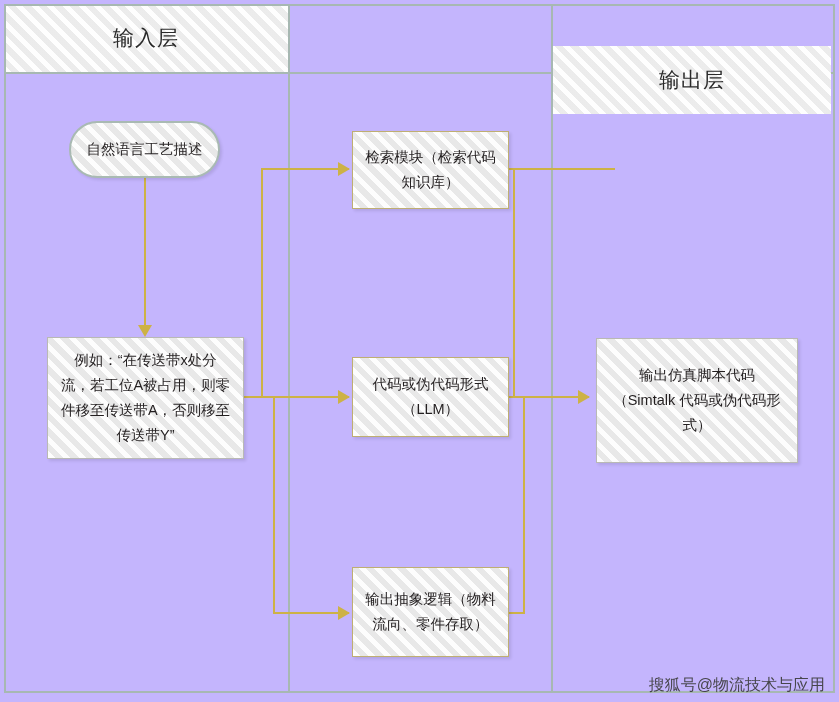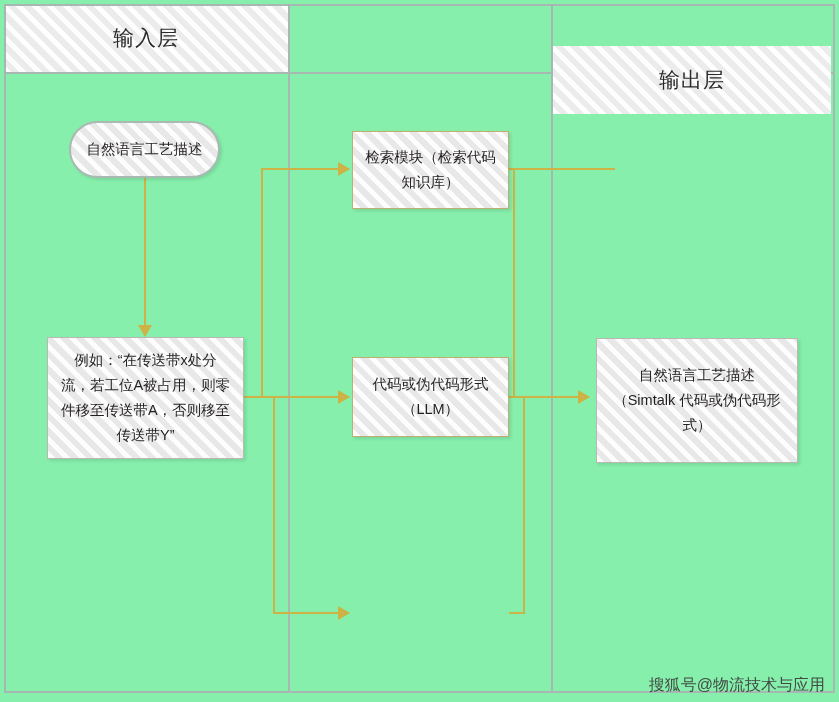--- a/index.html
+++ b/index.html
@@ -8,21 +8,21 @@
     background: #ffffff;
   }
   body {
     font-family: "Liberation Sans", "DejaVu Sans", sans-serif;
   }
 
   #canvas {
     position: relative;
     width: 839px;
     height: 702px;
-    background: #86efac;
+    background: #c4b5fd;
     overflow: hidden;
   }
 
   
   .lane-frame {
     position: absolute;
     left: 4px;
     top: 4px;
     width: 831px;
     height: 689px;
@@ -195,20 +195,23 @@
   </div>
 
   <div class="node rect-gray" style="left:47px; top:337px; width:197px; height:122px;">
     <span>例如：“在传送带x处分流，若工位A被占用，则零件移至传送带A，否则移至传送带Y”</span>
   </div>
 
   <div class="node rect-gold" style="left:352px; top:357px; width:157px; height:80px;">
     <span>代码或伪代码形式（LLM）</span>
   </div>
 
+  <div class="node rect-gold" style="left:352px; top:567px; width:157px; height:90px;">
+    <span>输出抽象逻辑（物料流向、零件存取）</span>
+  </div>
 
   <div class="node rect-gray" style="left:596px; top:338px; width:202px; height:125px;">
-    <span>自然语言工艺描述（Simtalk 代码或伪代码形式）</span>
+    <span>输出仿真脚本代码（Simtalk 代码或伪代码形式）</span>
   </div>
 
   <div class="watermark">搜狐号@物流技术与应用</div>
 
 </div>
 
 </body></html>

